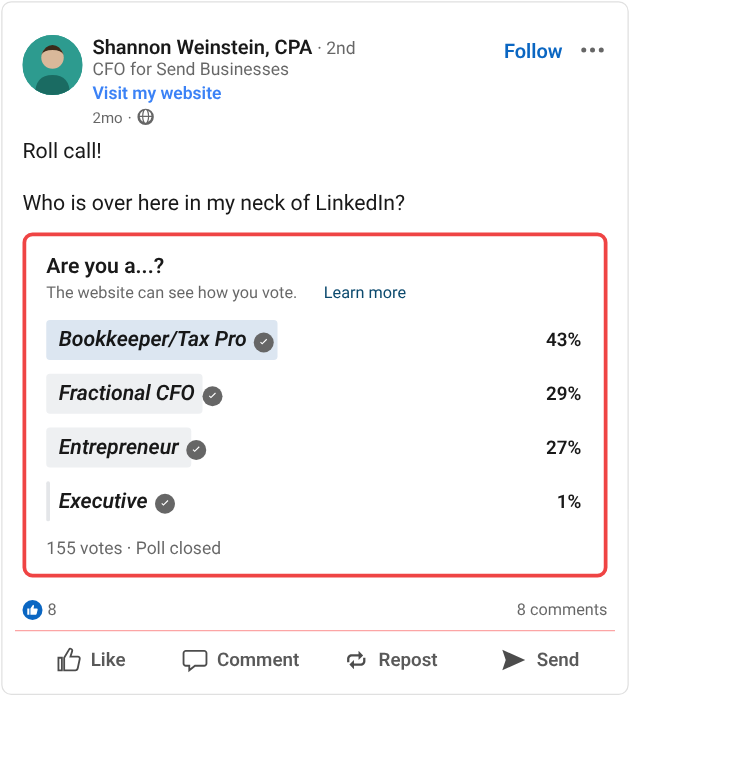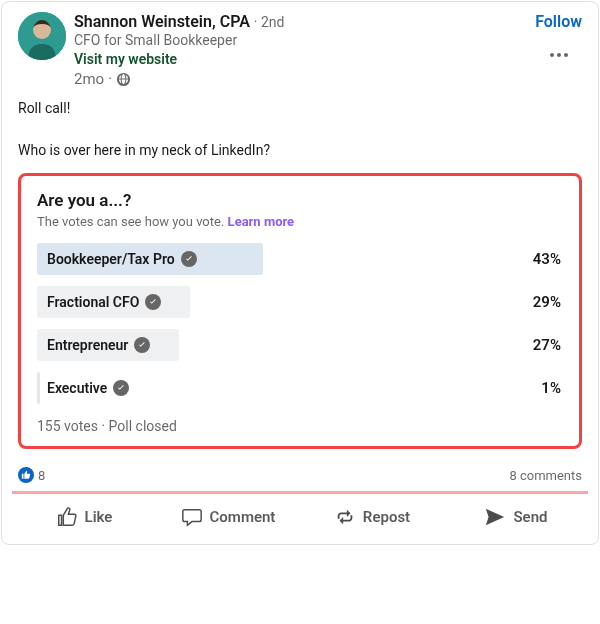--- a/index.html
+++ b/index.html
@@ -5,76 +5,76 @@
   * { box-sizing: border-box; margin: 0; padding: 0; }
   body {
     font-family: -apple-system, BlinkMacSystemFont, "Segoe UI", Roboto, Helvetica, Arial, sans-serif;
     background: #fff;
     width: 600px;
     color: rgba(0,0,0,0.9);
   }
   .card {
     border: 1px solid #e0e0e0;
     border-radius: 8px;
-    width: 598px;
+    width: 502px;
     margin: 1px;
-    padding-top: 10px;
+    padding-top: 26px;
   }
   .header {
     display: flex;
     padding: 0 16px;
     align-items: flex-start;
   }
   .avatar {
     width: 48px; height: 48px;
     border-radius: 50%;
     background: #2d9b8f;
     flex-shrink: 0;
     overflow: hidden;
     position: relative;
   }
   .avatar svg { width: 100%; height: 100%; }
   .header-main { flex: 1; margin-left: 8px; }
   .name-row { display: flex; align-items: baseline; gap: 4px; }
   .name { font-weight: 600; font-size: 16px; color: rgba(0,0,0,0.9); }
   .degree { font-size: 14px; color: rgba(0,0,0,0.6); text-align: center; }
   .headline { font-size: 14px; color: rgba(0,0,0,0.6); line-height: 18px; }
-  .website { font-size: 14px; color: #14532d; font-weight: 600; line-height: 20px; }
-  .meta-row { display: flex; align-items: center; gap: 4px; font-size: 15px; color: rgba(0,0,0,0.6); margin-top:1px;}
+  .website { font-size: 14px; color: #3b82f6; font-weight: 600; line-height: 20px; }
+  .meta-row { display: flex; align-items: center; gap: 4px; font-size: 12px; color: rgba(0,0,0,0.6); margin-top:1px;}
   .globe { width: 15px; height: 15px; fill: rgba(0,0,0,0.6); }
-  .header-actions { display: flex; align-items: center; gap: 12px; flex-direction: column; }
+  .header-actions { display: flex; align-items: center; gap: 12px; }
   .follow { color: #0a66c2; font-weight: 600; font-size: 16px; cursor: pointer; }
   .more-dots { width: 24px; height: 24px; fill: rgba(0,0,0,0.6); cursor: pointer; }
-  .body-text { padding: 10px 16px 8px; font-size: 14px; line-height: 21px; color: rgba(0,0,0,0.9); white-space: pre-wrap; }
+  .body-text { padding: 10px 16px 8px; font-size: 17px; line-height: 21px; color: rgba(0,0,0,0.9); white-space: pre-wrap; }
   .poll {
     margin: 4px 16px 12px;
     border: 3px solid #ef4444;
     border-radius: 8px;
     padding: 14px 16px 12px;
   }
   .poll-q { font-weight: 600; font-size: 17px; color: rgba(0,0,0,0.9); }
   .poll-sub { font-size: 13px; color: rgba(0,0,0,0.6); margin-top: 4px; }
-  .poll-sub .lm { color: #8b5cf6; font-weight: 700; }
+  .poll-sub .lm { color: #0c4a6e; font-weight: 400; margin-left: 18px; }
   .options { margin-top: 14px; }
   .opt-row { display: flex; align-items: center; margin-bottom: 11px; position: relative; height: 32px; }
   .opt-bar-track { position: absolute; left: 0; top: 0; bottom: 0; width: 100%; }
   .opt-bar { position: absolute; left: 0; top: 0; bottom: 0; border-radius: 3px; }
   .opt-bar.sel { background: #dce6f1; }
   .opt-bar.unsel { background: #eef0f2; }
   .opt-bar.tiny { background: #e4e6e9; width:3px !important; }
-  .opt-label { position: relative; z-index: 1; padding-left: 10px; font-size: 14px; font-weight: 600; color: rgba(0,0,0,0.9); display:flex; align-items:flex-start; gap:6px;}
+  .opt-label { position: relative; z-index: 1; padding-left: 10px; font-size: 17px; font-weight: 600; color: rgba(0,0,0,0.9); display:flex; align-items:flex-end; gap:6px;font-style:italic;}
   .opt-pct { position: relative; z-index: 1; margin-left: auto; padding-right: 2px; font-size: 15px; font-weight: 600; color: rgba(0,0,0,0.9); }
   .check-badge { width:16px; height:16px; background:#666; border-radius:50%; display:inline-flex; align-items:center; justify-content:center;}
   .check-badge svg { width:10px; height:10px; fill:#fff;}
   .poll-footer { font-size: 14px; color: rgba(0,0,0,0.6); margin-top: 14px; }
   .social { display: flex; align-items: center; padding: 6px 16px 4px; font-size: 13px; color: rgba(0,0,0,0.6); }
   .react-icon { width:16px; height:16px; background:#0a66c2; border-radius:50%; display:inline-flex; align-items:center; justify-content:center; margin-right:4px;}
   .react-icon svg{width:10px;height:10px;fill:#fff;}
   .comments-count { margin-left:auto; }
-  .actions-bar { display:flex; border-top:3px solid #fca5a5; margin:4px 10px 0; padding: 2px 0 6px;}
+  .actions-bar { display:flex; border-top:1px solid #fca5a5; margin:4px 10px 0; padding: 2px 0 6px;}
   .action { flex:1; display:flex; align-items:center; justify-content:center; gap:7px; padding:10px 0; cursor:pointer; color: rgba(0,0,0,0.65); font-weight:600; font-size:15px;}
   .action svg { width:22px; height:22px; fill: none; stroke: rgba(0,0,0,0.7); stroke-width:1.6;}
   .action.send svg, .action.repost svg { fill: rgba(0,0,0,0.7); stroke:none;}
 </style>
 </head>
 <body>
 
 <div class="card">
 
   <div class="header">
@@ -84,21 +84,21 @@
           <circle cx="24" cy="18" r="9" fill="#d9b89a"></circle>
           <path d="M10 48 Q10 32 24 32 Q38 32 38 48 Z" fill="#1a6b62"></path>
           <path d="M15 16 Q18 8 24 8 Q30 8 33 16 Q31 12 24 12 Q17 12 15 16 Z" fill="#3a2a1a"></path>
         </svg>
     </div>
     <div class="header-main">
       <div class="name-row">
         <span class="name">Shannon Weinstein, CPA</span>
         <span class="degree">· 2nd</span>
       </div>
-      <div class="headline">CFO for Small Bookkeeper</div>
+      <div class="headline">CFO for Send Businesses</div>
       <div class="website">Visit my website</div>
       <div class="meta-row">
         <span>2mo</span>
         <span>·</span>
         <svg class="globe" viewBox="0 0 16 16">
             <path fill="currentColor" d="M8 1a7 7 0 100 14A7 7 0 008 1zM3 8h2c0 1.5.3 3 .8 4.2A5.5 5.5 0 013 8zm2-1H3a5.5 5.5 0 012.8-4.2C5.3 4 5 5.5 5 7zm3 6c-.8 0-1.8-2-2-5h4c-.2 3-1.2 5-2 5zM6 7c.2-3 1.2-5 2-5s1.8 2 2 5H6zm4.2 5.2c.5-1.2.8-2.7.8-4.2h2a5.5 5.5 0 01-2.8 4.2zM11 7c0-1.5-.3-3-.8-4.2A5.5 5.5 0 0113 7h-2z"></path>
           </svg>
       </div>
     </div>
     <div class="header-actions">
@@ -111,21 +111,21 @@
     </div>
   </div>
 
   <div class="body-text">Roll call!
 
 Who is over here in my neck of LinkedIn?</div>
 
   <div class="poll">
     <div class="poll-q">Are you a...?</div>
     <div class="poll-sub">
-      <span>The votes can see how you vote.</span>
+      <span>The website can see how you vote.</span>
       <span class="lm">Learn more</span>
     </div>
     <div class="options">
 
     <div class="opt-row">
     <div class="opt-bar-track">
             <div class="opt-bar sel" style="width:43%"></div>
           </div>
     <span class="opt-label">Bookkeeper/Tax Pro<span class="check-badge">
               <svg viewBox="0 0 24 24">

